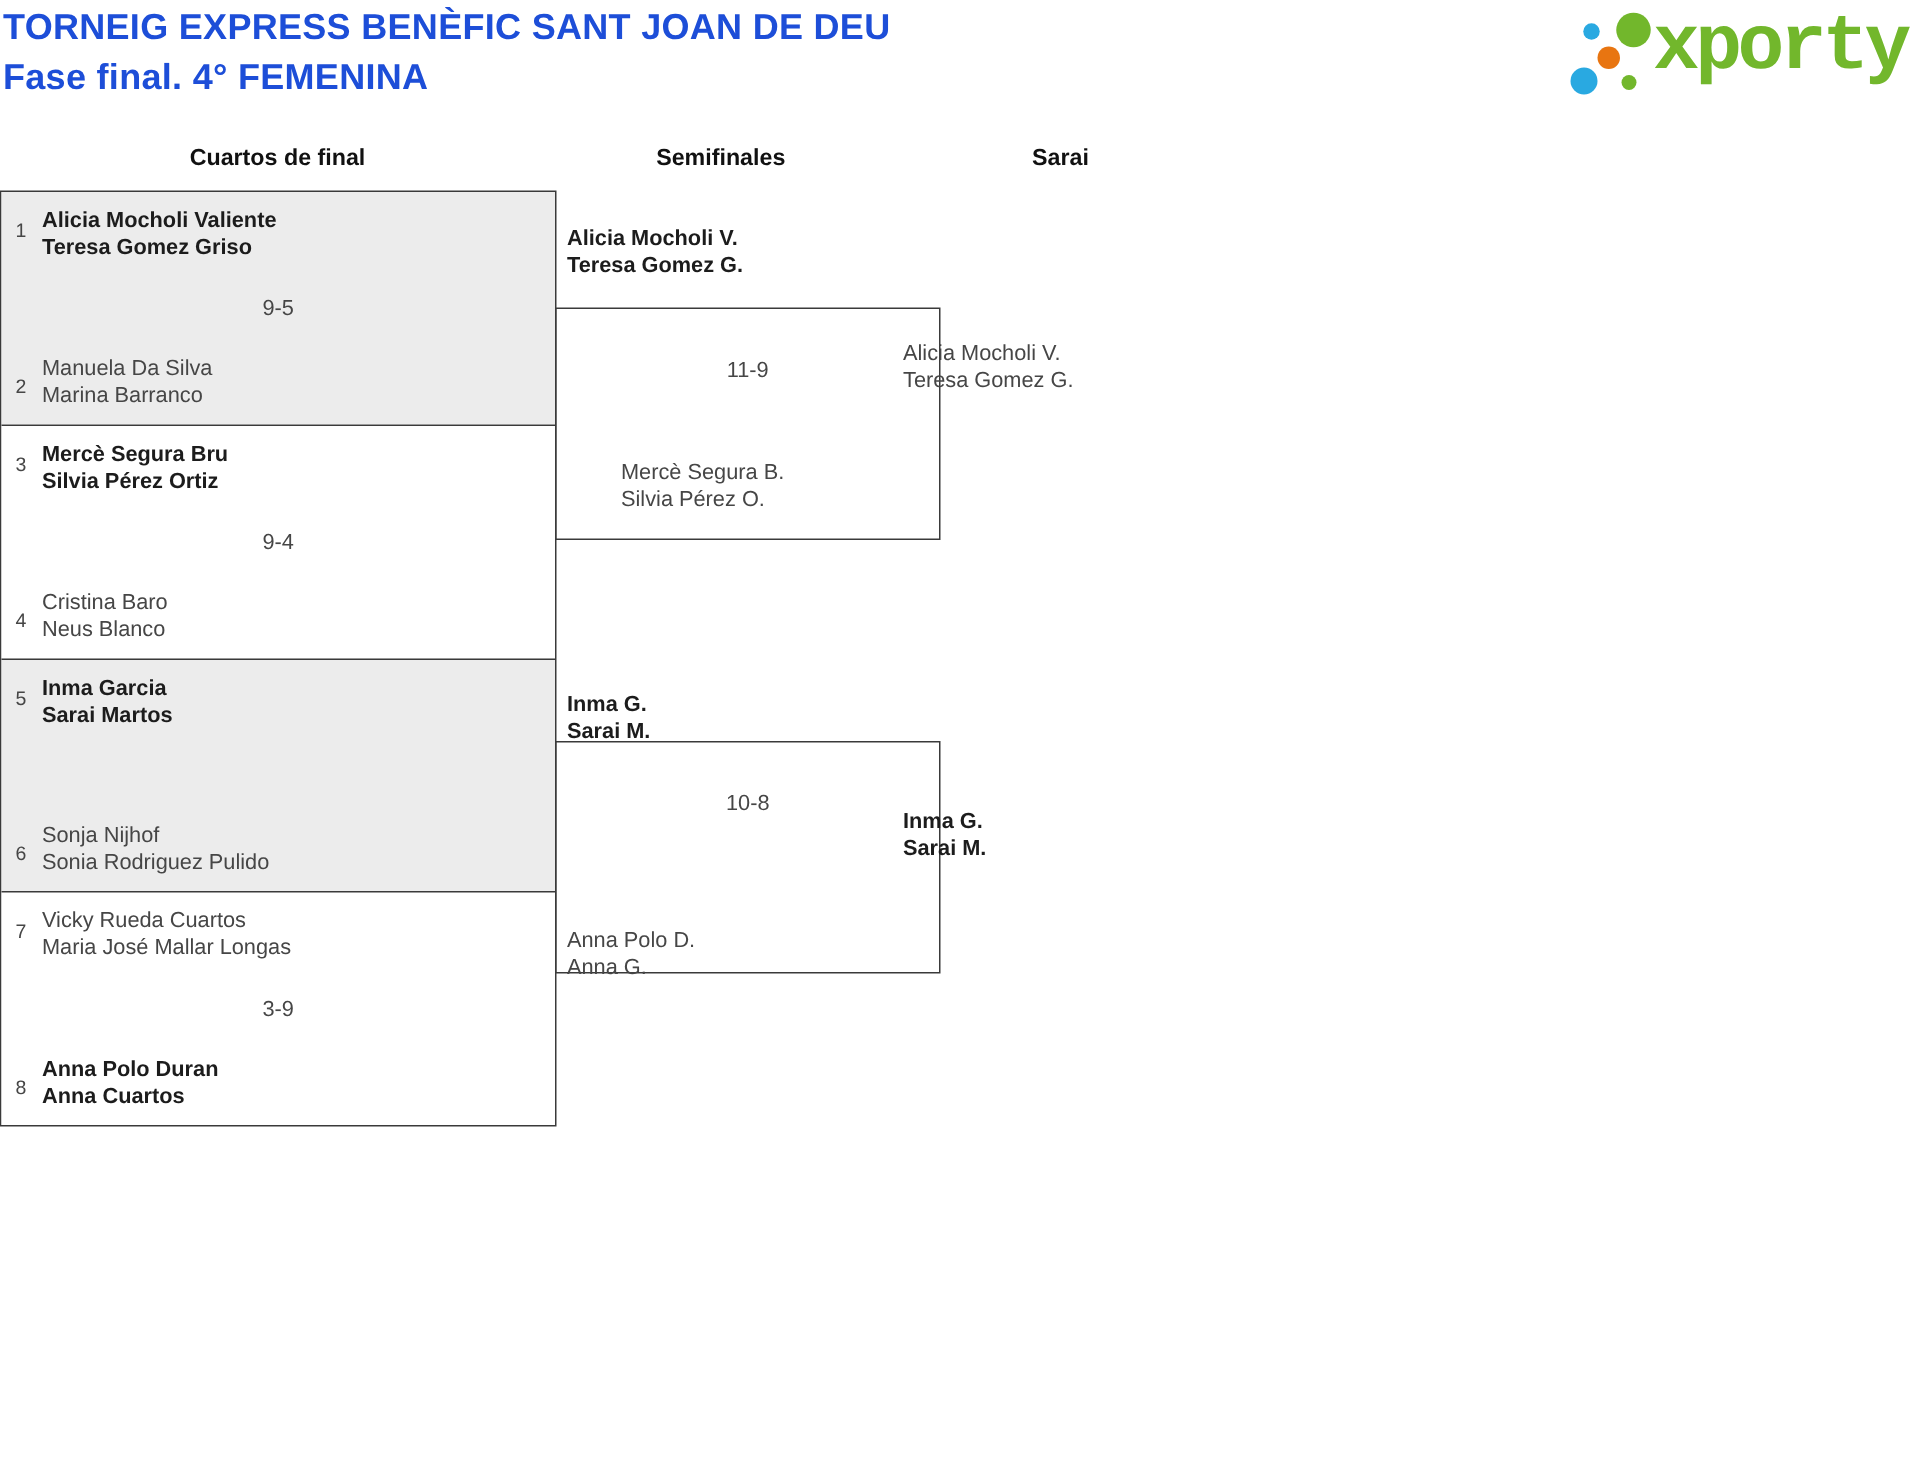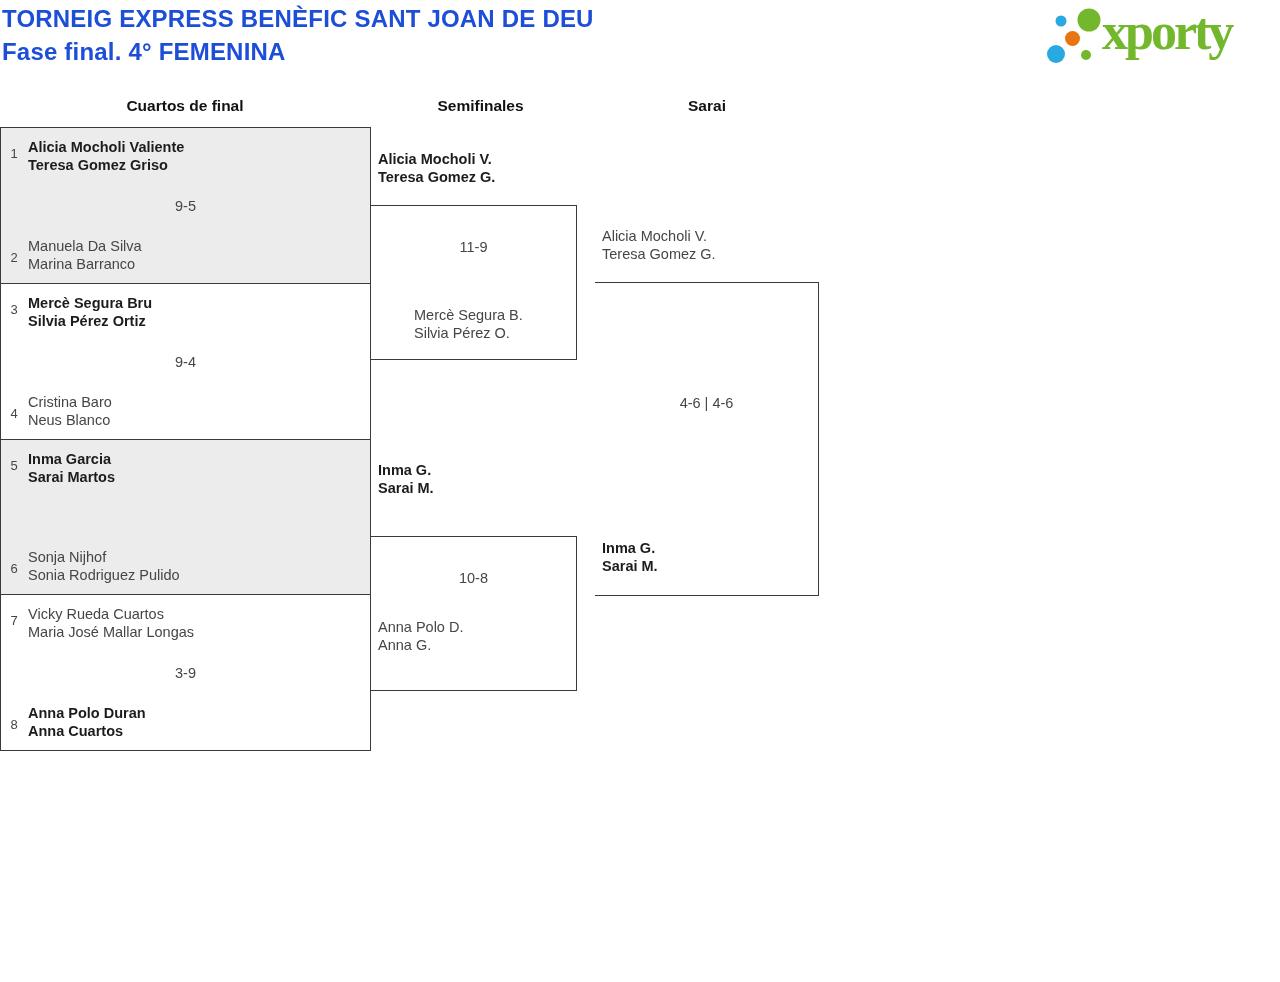--- a/index.html
+++ b/index.html
@@ -28,21 +28,21 @@
   .logo { position: absolute; right: 6px; top: 4px; width: 230px; height: 80px; }
   .logo-dots { position: absolute; left: 0; top: 2px; }
   .wordmark {
     position: absolute;
     left: 58px;
     top: -2px;
     font-size: 52px;
     font-weight: bold;
     letter-spacing: -3px;
     color: #72b72c;
-    font-family: Liberation Serif, serif;
+    font-family: Liberation Mono, monospace;
     text-align: center;
   }
 
   
   .round-header {
     position: absolute;
     top: 97px;
     text-align: center;
     font-size: 15.5px;
     font-weight: bold;
@@ -85,26 +85,26 @@
     position: absolute;
     left: 0; top: 70px; width: 100%;
     text-align: center;
     font-size: 14.5px;
     color: #464646;
   }
 
   
   .sf-box {
     position: absolute;
-    left: 370px; width: 207px; height: 155px;
+    left: 370px; width: 257px; height: 155px;
     border: 1px solid #3a3a3a;
     background: transparent;
   }
   .sf1-box { top: 205px; }
-  .sf2-box { top: 536px; }
+  .sf2-box { top: 494px; }
   .box-score {
     position: absolute;
     left: 0; top: 33px; width: 100%;
     text-align: center;
     font-size: 14.5px;
     color: #464646;
   }
   .page-label { position: absolute; }
   .sf1-top-label { left: 378px; top: 150px; }
   .sf1-bottom-label { left: 378px; top: 306px; margin-left: 36px; }
@@ -229,21 +229,18 @@
   </div>
   <div class="page-label sf2-bottom-label">
     <div class="team-label">Anna Polo D.</div>
     <div class="team-label">Anna G.</div>
   </div>
 
   <div class="page-label final-top-label">
     <div class="team-label">Alicia Mocholi V.</div>
     <div class="team-label">Teresa Gomez G.</div>
   </div>
-  <div class="final-box">
-    <div class="box-score final-score">4-6 | 4-6</div>
-  </div>
   <div class="page-label final-bottom-label">
     <div class="team-label winner">Inma G.</div>
     <div class="team-label winner">Sarai M.</div>
   </div>
 
 </div>
 
 </body></html>

